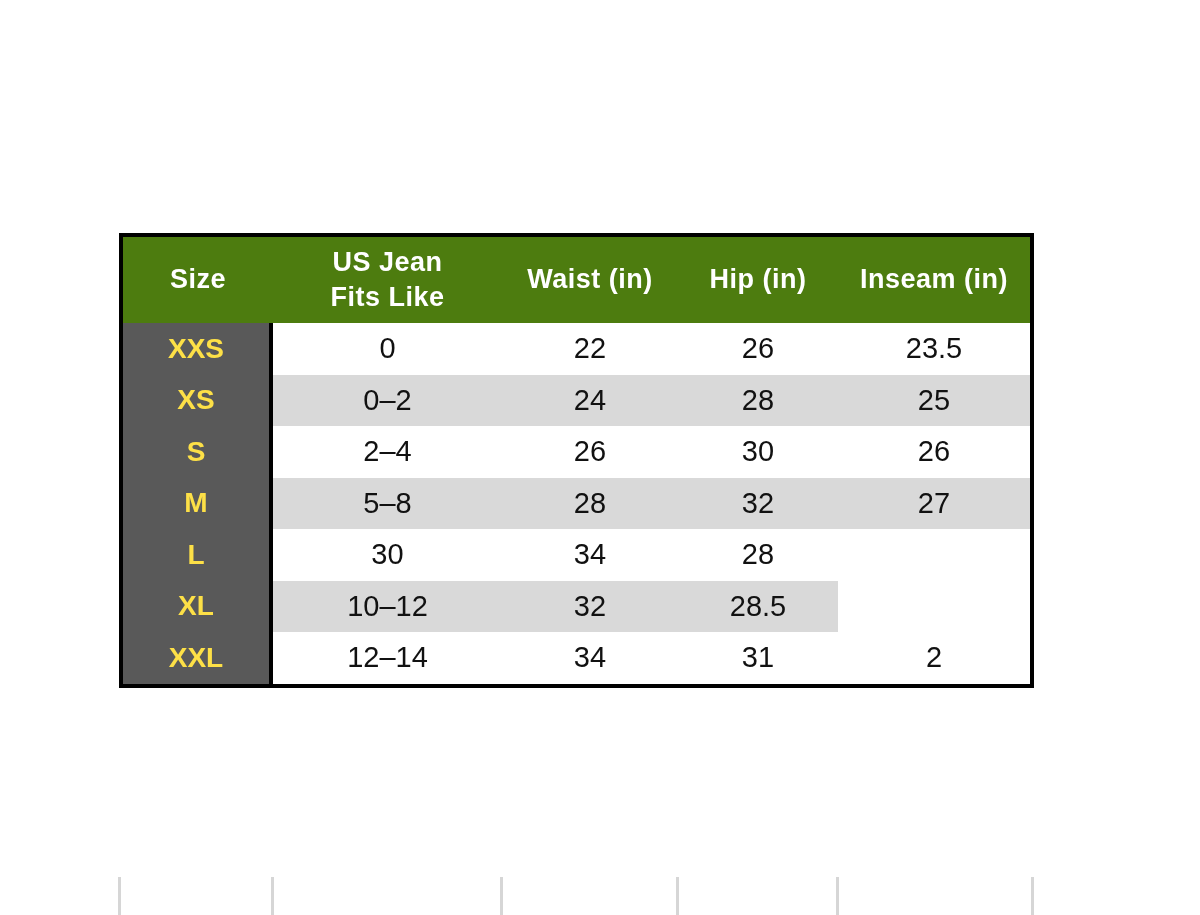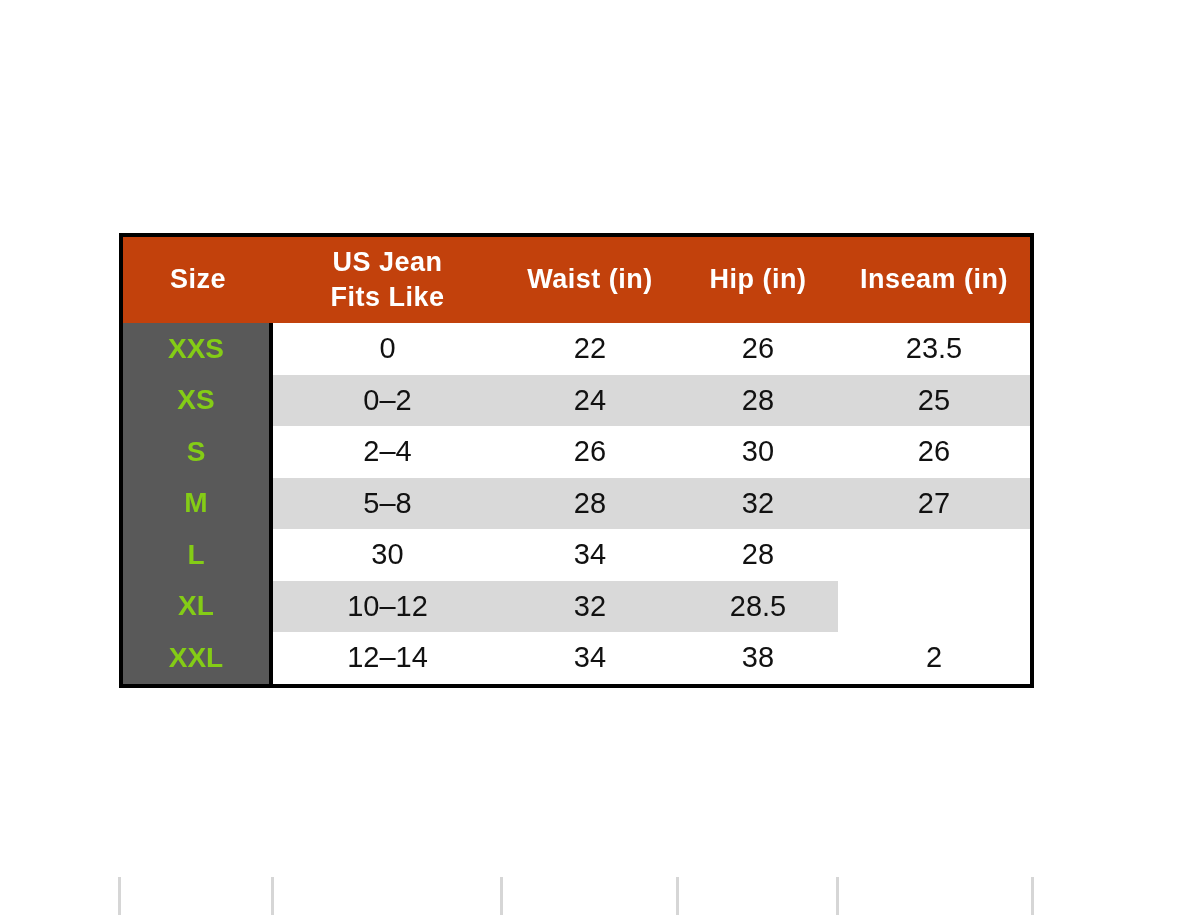--- a/index.html
+++ b/index.html
@@ -18,21 +18,21 @@
     left: 119px;
     top: 233px;
     width: 915px;
     box-sizing: border-box;
     border: 4px solid #000000;
   }
 
   .hdr-row {
     display: grid;
     grid-template-columns: 150px 229px 176px 160px auto;
-    background: #c2410c;
+    background: #4d7c0f;
     color: #ffffff;
     height: 86px;
     align-items: center;
   }
 
   .hdr-cell {
     text-align: center;
     font-weight: bold;
     font-size: 27px;
     letter-spacing: 0.5px;
@@ -49,21 +49,21 @@
     display: flex;
     align-items: center;
     justify-content: center;
     font-size: 29px;
     color: #111111;
     background: #ffffff;
   }
 
   .cell.size-col {
     background: #595959;
-    color: #84cc16;
+    color: #fde047;
     font-weight: bold;
     font-size: 28px;
     border-right: 4px solid #000000;
     box-sizing: border-box;
   }
 
   .body-rows .row:nth-child(even) .cell:not(.size-col) {
     background: #d9d9d9;
   }
 
@@ -142,21 +142,21 @@
       <div class="cell size-col">XL</div>
       <div class="cell">10–12</div>
       <div class="cell">32</div>
       <div class="cell">28.5</div>
     </div>
 
     <div class="row">
       <div class="cell size-col">XXL</div>
       <div class="cell">12–14</div>
       <div class="cell">34</div>
-      <div class="cell">38</div>
+      <div class="cell">31</div>
       <div class="cell">2</div>
     </div>
 
   </div>
 </div>
 
 <div class="bottom-ticks">
   <div class="tick t0"></div>
   <div class="tick t1"></div>
   <div class="tick t2"></div>

